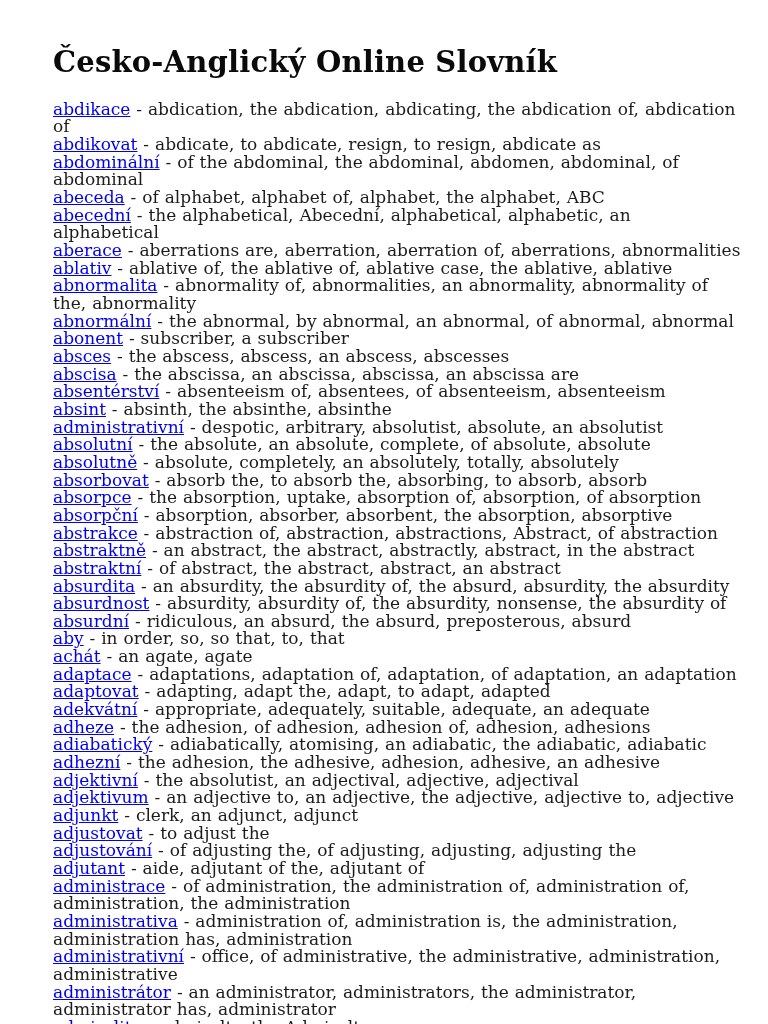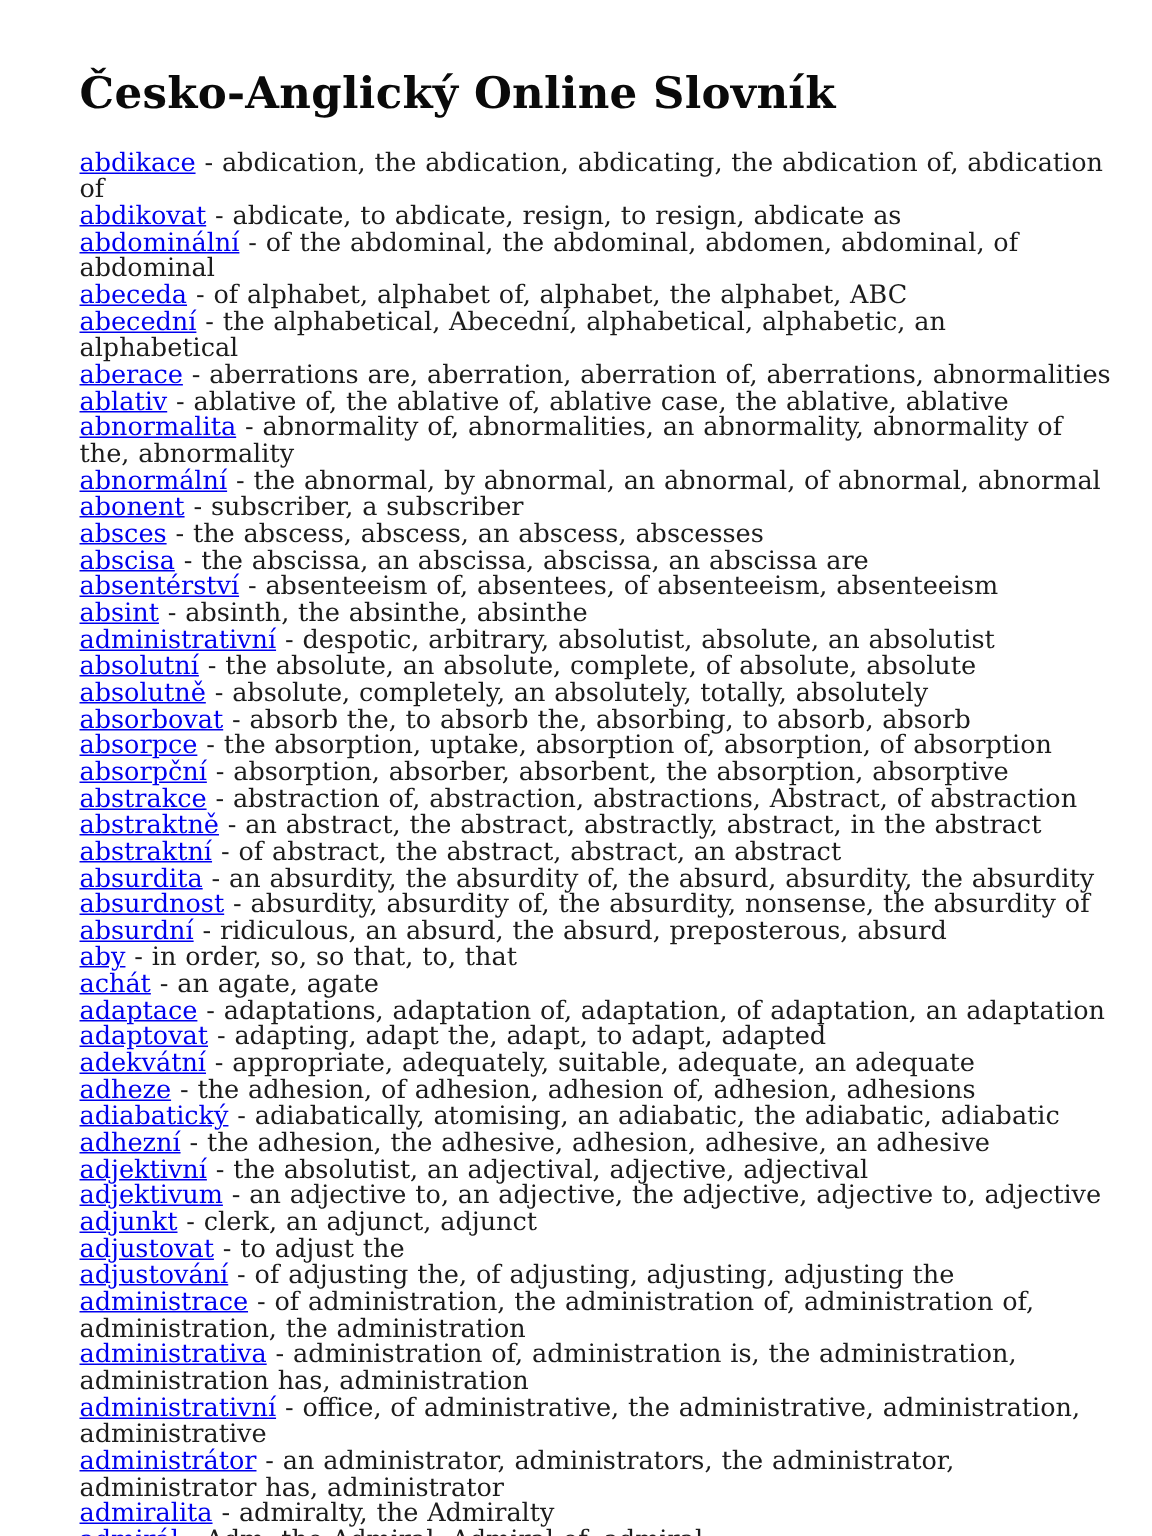--- a/index.html
+++ b/index.html
@@ -80,20 +80,21 @@
       <p class="entry"><a class="word" href="#">adaptovat</a><span> - </span><span>adapting, adapt the, adapt, to adapt, adapted</span></p>
       <p class="entry"><a class="word" href="#">adekvátní</a><span> - </span><span>appropriate, adequately, suitable, adequate, an adequate</span></p>
       <p class="entry"><a class="word" href="#">adheze</a><span> - </span><span>the adhesion, of adhesion, adhesion of, adhesion, adhesions</span></p>
       <p class="entry"><a class="word" href="#">adiabatický</a><span> - </span><span>adiabatically, atomising, an adiabatic, the adiabatic, adiabatic</span></p>
       <p class="entry"><a class="word" href="#">adhezní</a><span> - </span><span>the adhesion, the adhesive, adhesion, adhesive, an adhesive</span></p>
       <p class="entry"><a class="word" href="#">adjektivní</a><span> - </span><span>the absolutist, an adjectival, adjective, adjectival</span></p>
       <p class="entry"><a class="word" href="#">adjektivum</a><span> - </span><span>an adjective to, an adjective, the adjective, adjective to, adjective</span></p>
       <p class="entry"><a class="word" href="#">adjunkt</a><span> - </span><span>clerk, an adjunct, adjunct</span></p>
       <p class="entry"><a class="word" href="#">adjustovat</a><span> - </span><span>to adjust the</span></p>
       <p class="entry"><a class="word" href="#">adjustování</a><span> - </span><span>of adjusting the, of adjusting, adjusting, adjusting the</span></p>
+      <p class="entry"><a class="word" href="#">adjutant</a><span> - </span><span>aide, adjutant of the, adjutant of</span></p>
       <p class="entry"><a class="word" href="#">administrace</a><span> - </span><span>of administration, the administration of, administration of, administration, the administration</span></p>
       <p class="entry"><a class="word" href="#">administrativa</a><span> - </span><span>administration of, administration is, the administration, administration has, administration</span></p>
       <p class="entry"><a class="word" href="#">administrativní</a><span> - </span><span>office, of administrative, the administrative, administration, administrative</span></p>
       <p class="entry"><a class="word" href="#">administrátor</a><span> - </span><span>an administrator, administrators, the administrator, administrator has, administrator</span></p>
       <p class="entry"><a class="word" href="#">admiralita</a><span> - </span><span>admiralty, the Admiralty</span></p>
       <p class="entry"><a class="word" href="#">admirál</a><span> - </span><span>Adm, the Admiral, Admiral of, admiral</span></p>
     </div>
 </div>
 
 </body></html>

